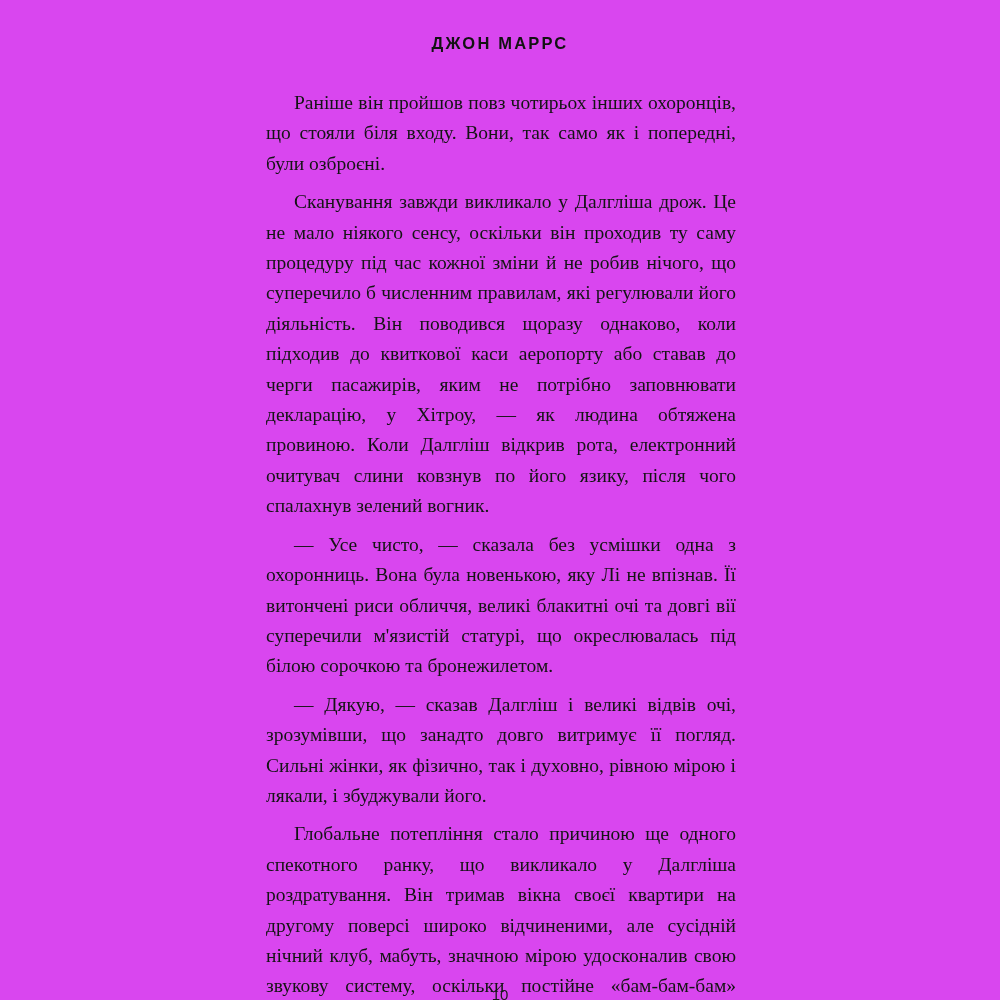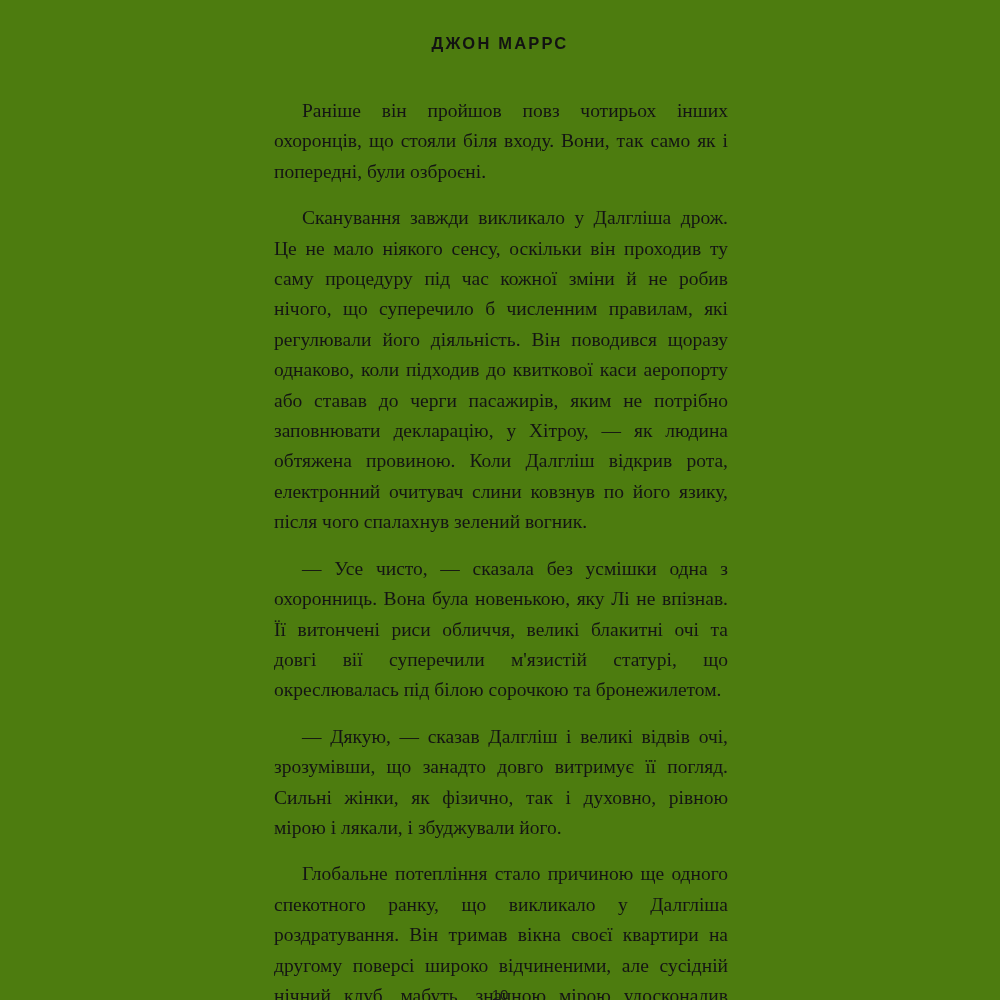--- a/index.html
+++ b/index.html
@@ -13,21 +13,21 @@
     font-family: "Liberation Serif", serif;
     color: #1a1a1a;
     overflow: hidden;
   }
   .page {
     position: relative;
     width: 1000px;
     height: 1000px;
     box-sizing: border-box;
     padding: 9px;
-    background: #4d7c0f;
+    background: #d946ef;
   }
   .running-head {
     position: absolute;
     top: 34px;
     left: 0;
     width: 1000px;
     text-align: center;
     font-family: "Liberation Sans", sans-serif;
     font-size: 16.5px;
     letter-spacing: 2.2px;
@@ -40,21 +40,21 @@
     left: 258px;
     width: 486px;
     text-align: justify;
     text-justify: inter-word;
     font-size: 19.5px;
     line-height: 30.4px;
     color: #141414;
     -webkit-font-smoothing: antialiased;
   }
   .text-block p {
-    margin: 16px;
+    margin: 8px;
     text-indent: 28px;
     hyphens: manual;
   }
   .folio {
     position: absolute;
     top: 942px;
     left: 0;
     width: 1000px;
     text-align: center;
     font-family: "Liberation Sans", sans-serif;

